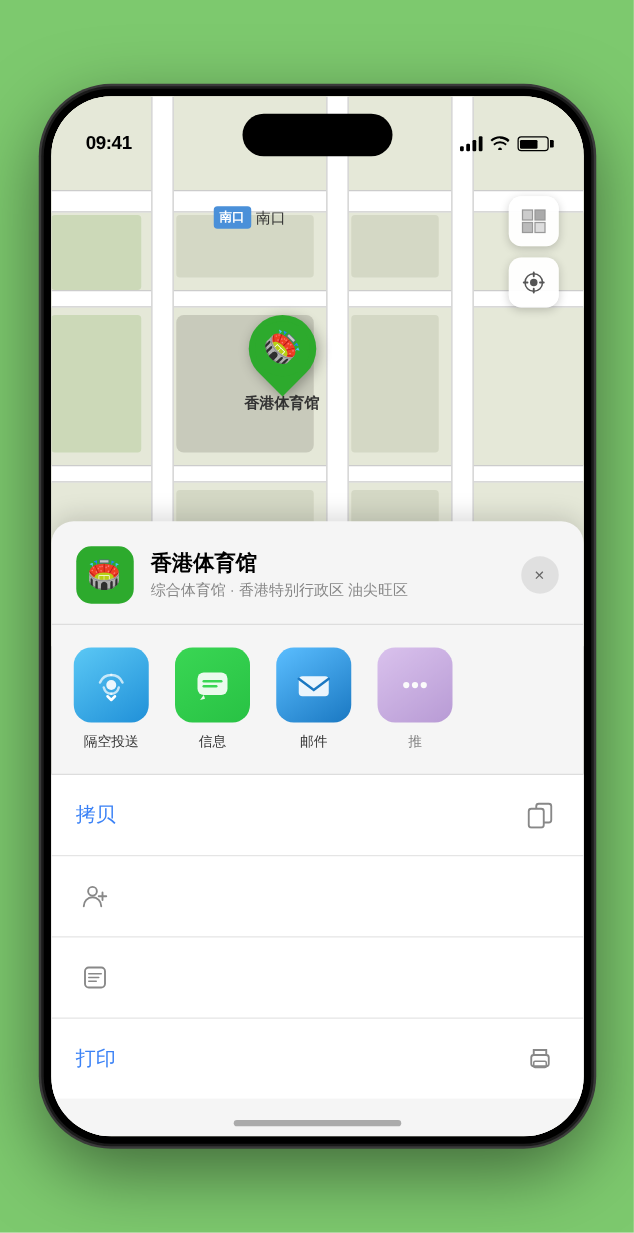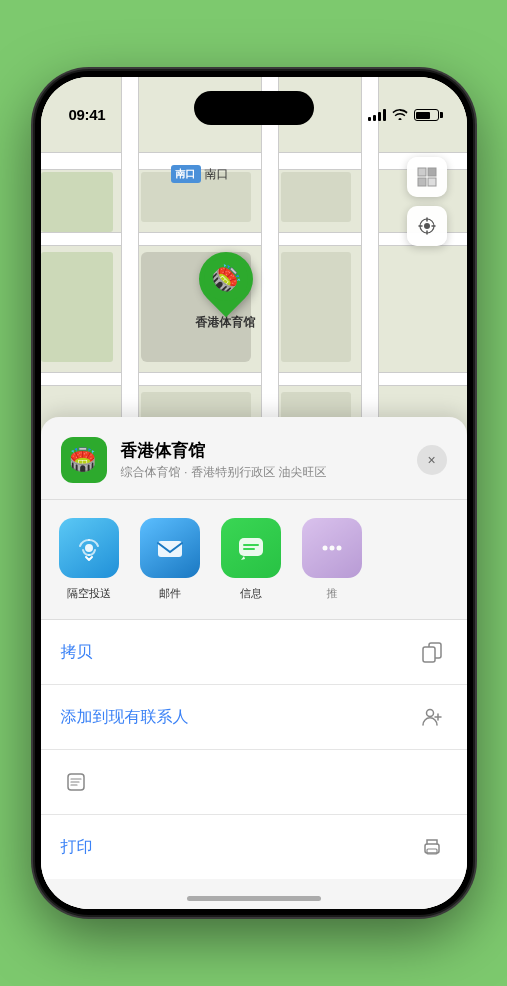--- a/index.html
+++ b/index.html
@@ -468,41 +468,41 @@
               <path d="M16 8C20 8 23.5 10.5 25 14" stroke="white" stroke-width="2" stroke-linecap="round" fill="none" opacity="0.7"></path>
               <path d="M10 18C10.8 21 13.2 23 16 23" stroke="white" stroke-width="2" stroke-linecap="round" fill="none" opacity="0.7"></path>
               <path d="M22 18C21.2 21 18.8 23 16 23" stroke="white" stroke-width="2" stroke-linecap="round" fill="none" opacity="0.7"></path>
               <path d="M13 25l3 3 3-3" stroke="white" stroke-width="2" stroke-linecap="round" stroke-linejoin="round" fill="none"></path>
             </svg>
           </div>
           <span class="share-label">隔空投送</span>
         </div>
 
         <div class="share-item">
-          <div class="share-icon mail">
-            <svg width="32" height="32" viewBox="0 0 32 32" fill="none">
-              <rect x="4" y="9" width="24" height="16" rx="3" fill="white" opacity="0.9"></rect>
-              <path d="M4 11l12 9 12-9" stroke="#1a78c2" stroke-width="2" fill="none" stroke-linecap="round"></path>
-            </svg>
-          </div>
-          <span class="share-label">邮件</span>
-        </div>
-
-        <div class="share-item">
           <div class="share-icon message">
             <svg width="32" height="32" viewBox="0 0 32 32" fill="none">
               <rect x="4" y="6" width="24" height="18" rx="5" fill="white" opacity="0.9"></rect>
               <path d="M9 24l-3 4 4-1" fill="white" opacity="0.9"></path>
               <line x1="9" y1="13" x2="23" y2="13" stroke="#3ad654" stroke-width="2" stroke-linecap="round"></line>
               <line x1="9" y1="17" x2="19" y2="17" stroke="#3ad654" stroke-width="2" stroke-linecap="round"></line>
             </svg>
           </div>
           <span class="share-label">信息</span>
         </div>
 
+        <div class="share-item">
+          <div class="share-icon mail">
+            <svg width="32" height="32" viewBox="0 0 32 32" fill="none">
+              <rect x="4" y="9" width="24" height="16" rx="3" fill="white" opacity="0.9"></rect>
+              <path d="M4 11l12 9 12-9" stroke="#1a78c2" stroke-width="2" fill="none" stroke-linecap="round"></path>
+            </svg>
+          </div>
+          <span class="share-label">邮件</span>
+        </div>
+
 
         <div class="share-item" style="opacity:0.6;">
           <div style="width:60px;height:60px;border-radius:14px;background:linear-gradient(145deg,#c8a0e8,#9060c0);display:flex;align-items:center;justify-content:center;">
             <svg width="24" height="24" viewBox="0 0 24 24" fill="none">
               <circle cx="5" cy="12" r="2.5" fill="white"></circle>
               <circle cx="12" cy="12" r="2.5" fill="white"></circle>
               <circle cx="19" cy="12" r="2.5" fill="white"></circle>
             </svg>
           </div>
           <span class="share-label">推</span>
@@ -516,21 +516,20 @@
           <div class="action-icon-right">
             <svg width="22" height="22" viewBox="0 0 22 22" fill="none">
               <rect x="8" y="2" width="12" height="15" rx="2" stroke="#888" stroke-width="1.5" fill="none"></rect>
               <rect x="2" y="6" width="12" height="15" rx="2" stroke="#888" stroke-width="1.5" fill="white"></rect>
             </svg>
           </div>
         </div>
 
 
         <div class="action-item">
-          <span class="action-label">添加到现有联系人</span>
           <div class="action-icon-right">
             <svg width="22" height="22" viewBox="0 0 22 22" fill="none">
               <circle cx="9" cy="7" r="3.5" stroke="#888" stroke-width="1.5" fill="none"></circle>
               <path d="M2 19c0-4 3.1-7.2 7-7.2s7 3.2 7 7.2" stroke="#888" stroke-width="1.5" stroke-linecap="round" fill="none"></path>
               <line x1="17" y1="8" x2="17" y2="14" stroke="#888" stroke-width="1.5" stroke-linecap="round"></line>
               <line x1="14" y1="11" x2="20" y2="11" stroke="#888" stroke-width="1.5" stroke-linecap="round"></line>
             </svg>
           </div>
         </div>
 

